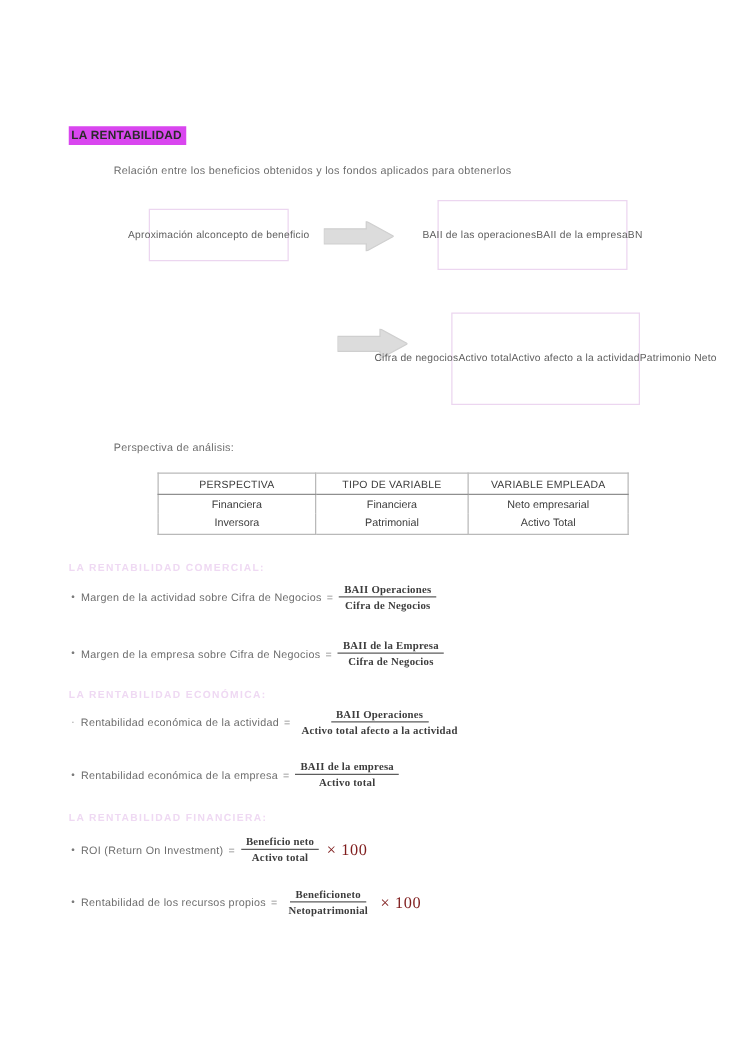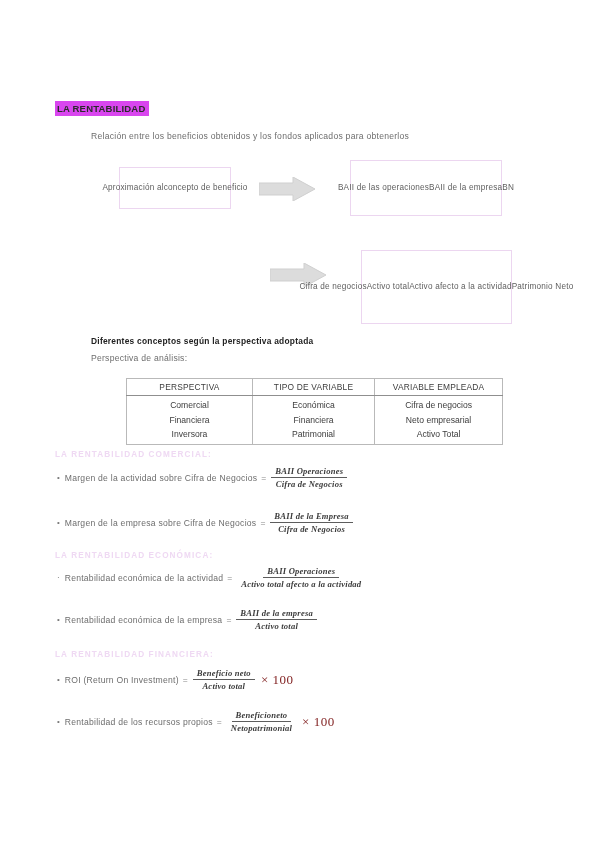--- a/index.html
+++ b/index.html
@@ -149,21 +149,20 @@
     font-size: 8.5px;
     color: #8a8a8a;
     margin: 0 5px 0 4px;
   }
   .frac {
     display: inline-flex;
     flex-direction: column;
     align-items: center;
     font-family: "Liberation Serif", serif;
     font-weight: bold;
-    font-style: italic;
     font-size: 8.6px;
     color: #3d3d3d;
     letter-spacing: 0.2px;
   }
   .frac .num {
     padding: 0 4px 1px 4px;
     border-bottom: 1px solid #5d5d5d;
   }
   .frac .den {
     padding: 1px 4px 0 4px;
@@ -210,37 +209,31 @@
     </svg>
   </div>
 
   <div class="dbox" style="left:361px; top:250px; width:151px; height:74px;">
     <span class="ln">Cifra de negocios</span>
     <span class="ln">Activo total</span>
     <span class="ln">Activo afecto a la actividad</span>
     <span class="ln">Patrimonio Neto</span>
   </div>
 
-  <div class="body-text bold" style="left:55px; top:336px;">Diferentes conceptos según la perspectiva adoptada</div>
   <div class="body-text" style="left:55px; top:353px;">Perspectiva de análisis:</div>
 
   <table class="ptable">
     <thead>
       <tr>
         <th style="width:33.5%">PERSPECTIVA</th>
         <th style="width:32.5%">TIPO DE VARIABLE</th>
         <th style="width:34%">VARIABLE EMPLEADA</th>
       </tr>
     </thead>
     <tbody>
-      <tr class="first-body">
-        <td>Comercial</td>
-        <td>Económica</td>
-        <td>Cifra de negocios</td>
-      </tr>
       <tr>
         <td>Financiera</td>
         <td>Financiera</td>
         <td>Neto empresarial</td>
       </tr>
       <tr>
         <td>Inversora</td>
         <td>Patrimonial</td>
         <td>Activo Total</td>
       </tr>

